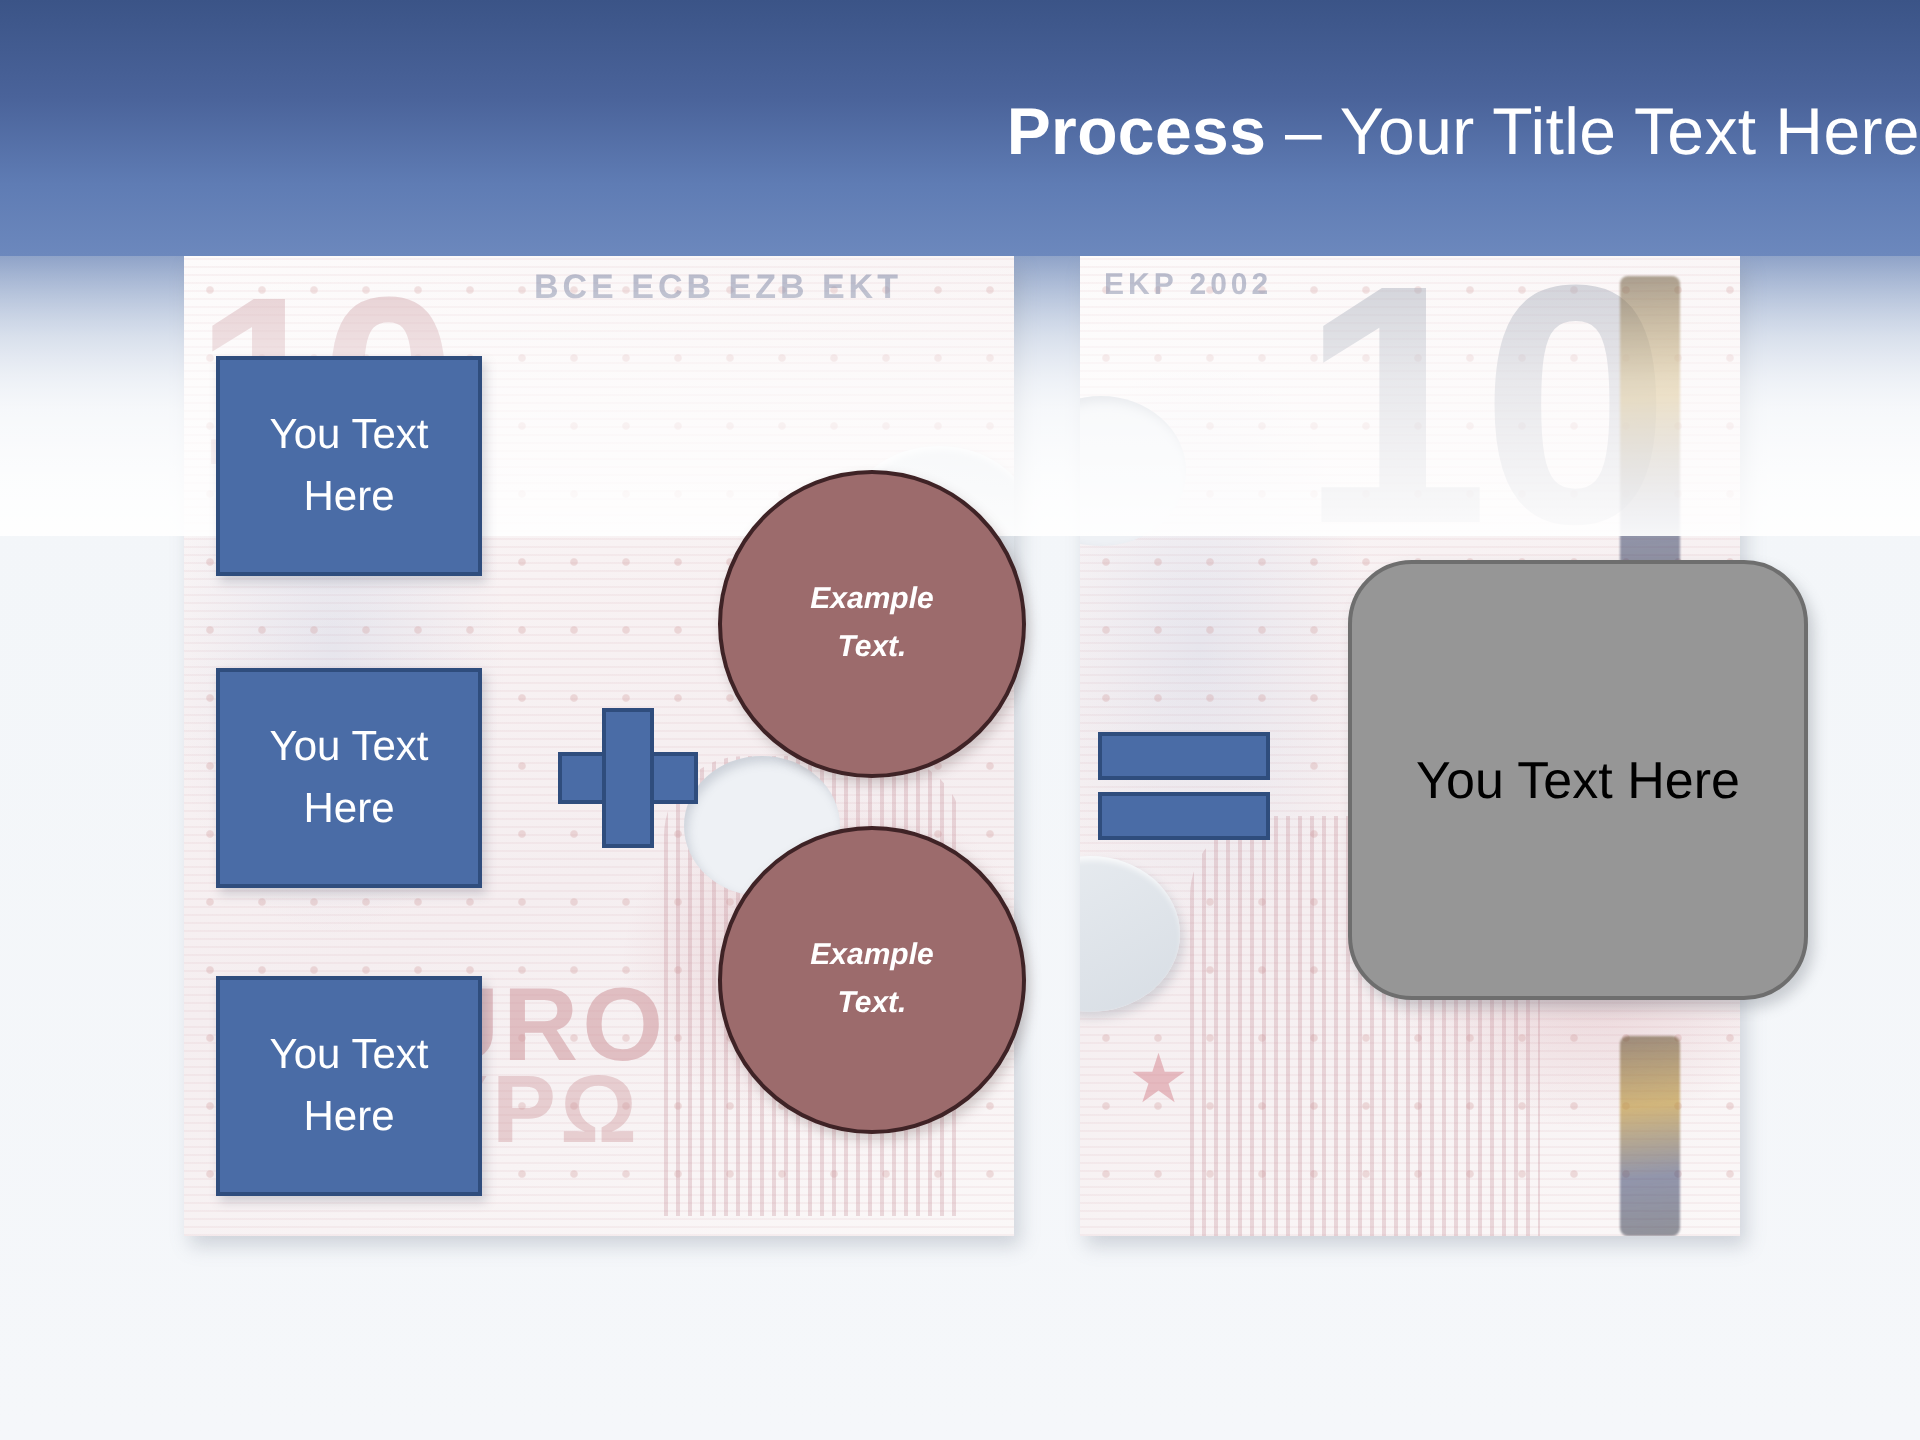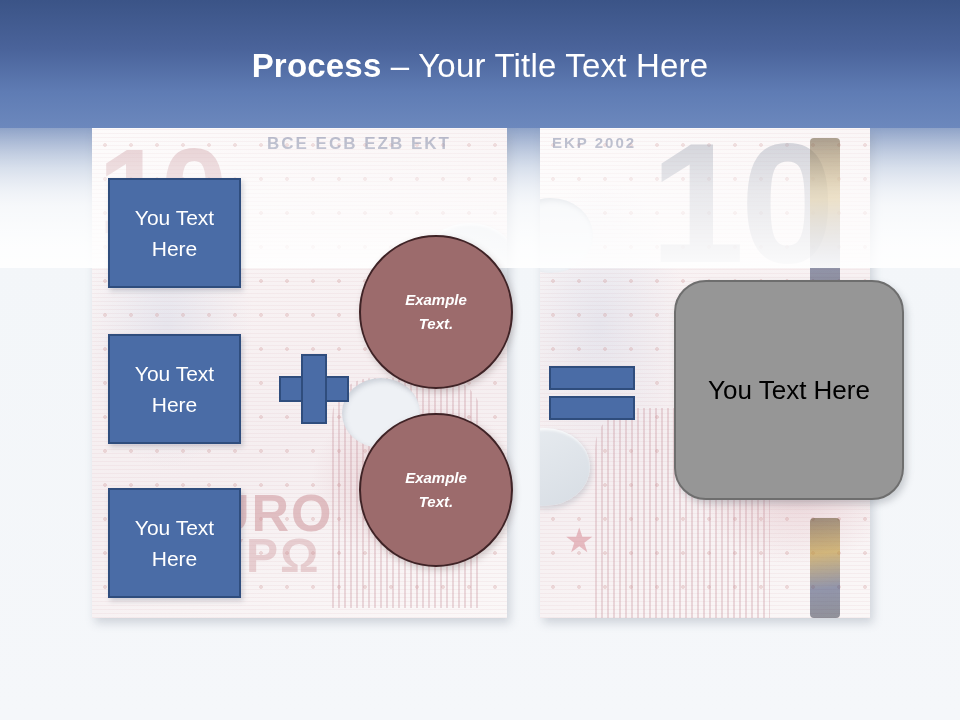--- a/index.html
+++ b/index.html
@@ -37,21 +37,21 @@
   .title-bar {
     position: absolute;
     left: 0; top: 0;
     width: 960px; height: 128px;
     background: linear-gradient(to bottom, #3b5487 0%, #4a639a 38%, #5f7cb4 72%, #6c88bd 100%);
   }
   .title-text {
     position: absolute;
     left: 0; top: 46px;
     width: 960px;
-    text-align: center;
+    text-align: right;
     color: #ffffff;
     font-size: 33px;
     line-height: 40px;
     letter-spacing: 0.2px;
     white-space: nowrap;
   }
   .title-text .t-bold { font-weight: bold; }
   .title-text .t-reg  { font-weight: normal; }
 
   

